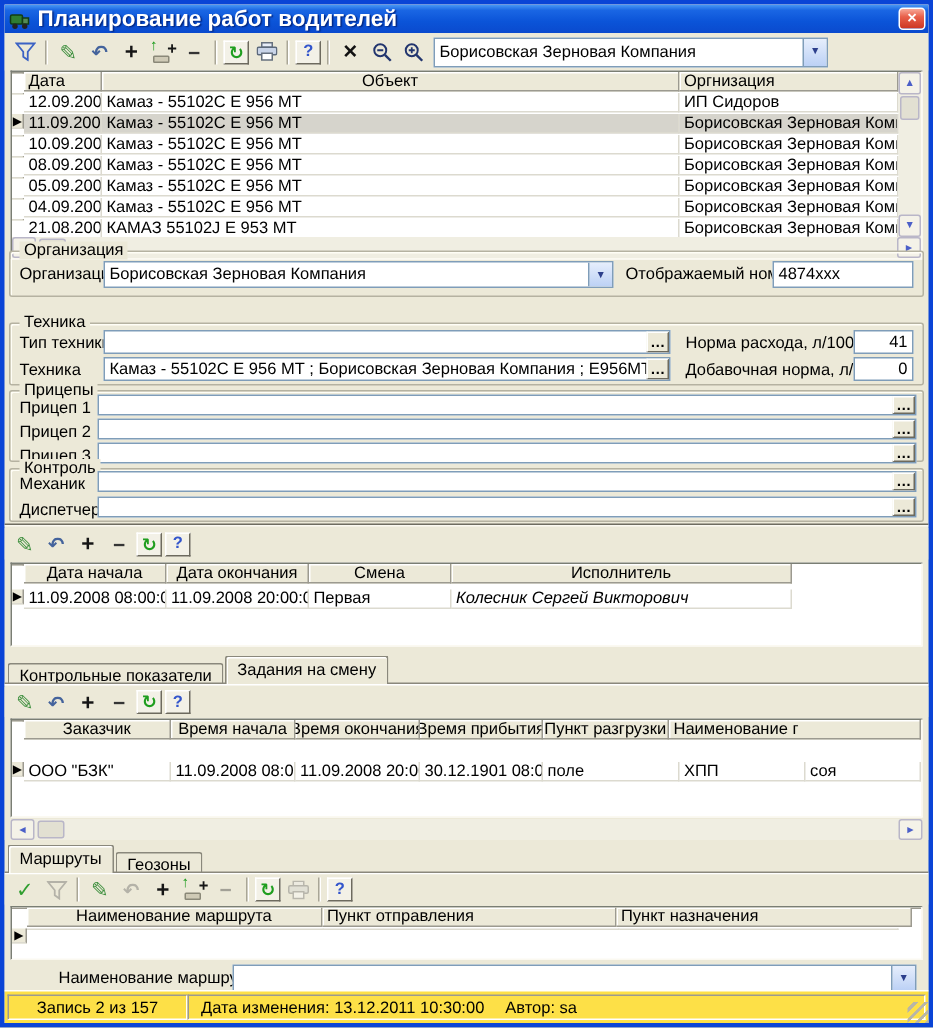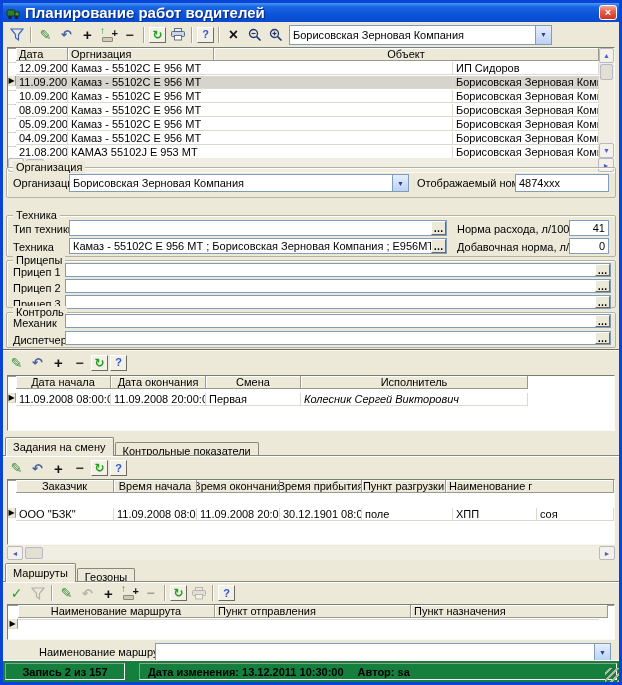--- a/index.html
+++ b/index.html
@@ -87,22 +87,22 @@
   
   .tabs{position:absolute;display:flex;align-items:flex-end;padding-left:2px;}
   .tab{border:1px solid #8a887c;border-bottom:none;border-radius:2px 2px 0 0;
       background:#ECE9D8;font-size:11px;padding:2px 7px 2px;margin-right:1px;
       position:relative;top:2px;height:16px;}
   .tab.active{top:0;height:19px;padding-top:3px;z-index:5;
       box-shadow:inset 1px 1px 0 #fff;}
   .tabline{position:absolute;left:0;right:0;bottom:0;height:1px;background:#8a887c;}
   .panel-top{border-top:1px solid #fff;}
   
-  #statusbar{position:absolute;left:0;right:0;bottom:0;height:22px;background:#15803d;
-      border-top:1px solid #fff;display:flex;align-items:stretch;padding:2px;gap:14px;font-weight:bold;}
+  #statusbar{position:absolute;left:0;right:0;bottom:0;height:22px;background:#fde047;
+      border-top:1px solid #fff;display:flex;align-items:stretch;padding:2px;gap:0;}
   .sb-panel{border:1px solid;border-color:#9c9a90 #fff #fff #9c9a90;font-size:11px;
       display:flex;align-items:center;padding:0 8px;}
   #grip{position:absolute;right:0;bottom:0;width:14px;height:14px;
      background:repeating-linear-gradient(135deg,transparent 0 3px,#b9b6a6 3px 5px);}
   .darkline{position:absolute;left:0;right:0;height:2px;
      border-top:1px solid #6e6c60;border-bottom:1px solid #fbf9f1;}
   svg{display:block;}
 </style>
 </head>
 <body>
@@ -191,22 +191,22 @@
     <div class="fld combo" style="width:263px;height:20px;margin-left:2px;">
       <span class="val">Борисовская Зерновая Компания</span>
       <span class="cbtn">▼</span>
     </div>
   </div>
 
   <div class="grid" style="left:4px;top:44px;width:608px;height:126px;">
     <div class="gr gh" style="height:14px;margin-right:15px;">
       <div class="gc ind" style="width:8px;"></div>
       <div class="gc" style="width:52px;">Дата</div>
+      <div class="gc cT" style="width:385px;">Объект</div>
       <div class="gc" style="flex:1;">Оргнизация</div>
-      <div class="gc cT" style="width:385px;">Объект</div>
     </div>
     <div class="body" style="margin-right:15px;">
       <div class="gr" style="height:14px;">
         <div class="gc ind" style="width:8px;"></div>
         <div class="gc" style="width:52px;">12.09.2008</div>
         <div class="gc" style="width:385px;">Камаз - 55102C E 956 МТ</div>
         <div class="gc" style="flex:1;">ИП  Сидоров</div>
       </div>
       <div class="gr" style="height:14px;">
         <div class="gc ind" style="width:8px;">▶</div>
@@ -359,22 +359,22 @@
         <div class="gc" style="width:95px;">11.09.2008 08:00:00</div>
         <div class="gc" style="width:95px;">11.09.2008 20:00:00</div>
         <div class="gc" style="width:95px;">Первая</div>
         <div class="gc" style="width:227px;font-style:italic;">Колесник Сергей Викторович</div>
         <div class="gc filler" style="flex:1;"></div>
       </div>
     </div>
   </div>
 
   <div class="tabs" style="left:0;top:432px;right:0;height:21px;">
+    <div class="tab">Контрольные показатели</div>
     <div class="tab active">Задания на смену</div>
-    <div class="tab">Контрольные показатели</div>
     <div class="tabline"></div>
   </div>
 
   <div class="panel-top" style="position:absolute;left:0;top:453px;right:0;height:104px;background:#ECE9D8;">
     <div class="toolbar" style="position:absolute;left:0;top:1px;right:0;height:20px;">
       <div class="tb">
           <span class="gly g-edit">✎</span>
         </div>
       <div class="tb">
           <span class="gly g-undo">↶</span>

